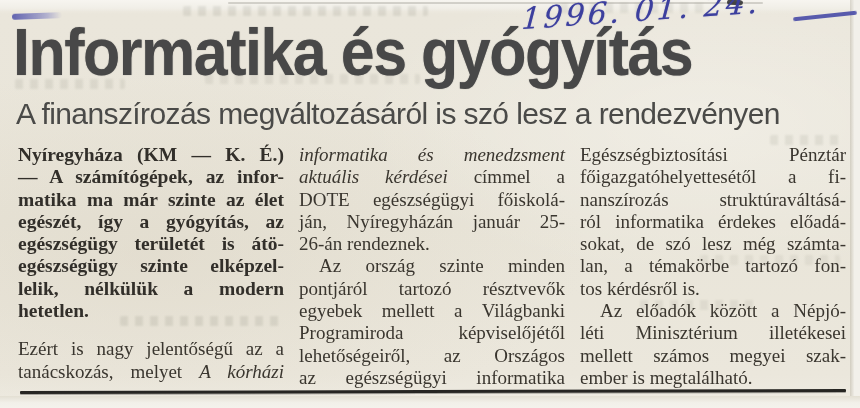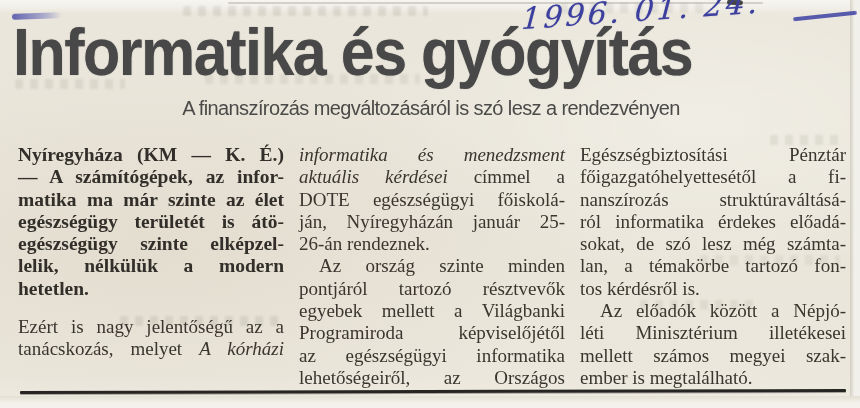--- a/index.html
+++ b/index.html
@@ -36,22 +36,22 @@
     transform:rotate(-4deg) skewX(-8deg);transform-origin:left top;
     text-shadow:0 0 1px rgba(60,63,158,.5);}
 
   .title{position:absolute;left:13px;top:20px;width:845px;margin:0;
     font-family:"Liberation Sans","DejaVu Sans",sans-serif;
     font-weight:800;font-size:61px;line-height:1;letter-spacing:-1.5px;
     color:#484848;transform:scaleY(1.08);transform-origin:left top;
     text-shadow:0 0 1px rgba(70,70,70,.6);white-space:nowrap;}
   .subtitle{position:absolute;left:16px;top:97px;width:830px;margin:0;
     font-family:"Liberation Sans","DejaVu Sans",sans-serif;
-    font-weight:400;font-size:20px;letter-spacing:-0.6px;
-    color:#4a4a48;white-space:nowrap;text-align:center;}
+    font-weight:400;font-size:30px;letter-spacing:-0.6px;
+    color:#4a4a48;white-space:nowrap;}
 
   .columns{position:absolute;left:18px;top:144px;width:828px;display:flex;gap:15px;}
   .col{flex:1;min-width:0;}
   .line{height:22.3px;line-height:22.3px;font-size:19px;color:#3a362f;
     text-align:justify;text-align-last:justify;}
   .line.lead{font-weight:bold;font-size:19.5px;color:#322f2a;}
   .line.end{text-align-last:left;}
   .line.indent{text-indent:20px;}
   .line .i{font-style:italic;}
   .pgap{height:16px;}
@@ -84,40 +84,41 @@
   <div class="mark-right"></div>
 
   <h1 class="title">Informatika és gyógyítás</h1>
   <h2 class="subtitle">A finanszírozás megváltozásáról is szó lesz a rendezvényen</h2>
 
   <div class="columns">
     <div class="col colbody">
         <div class="line lead">Nyíregyháza (KM — K. É.)</div>
         <div class="line lead">— A számítógépek, az infor-</div>
         <div class="line lead">matika ma már szinte az élet</div>
+        <div class="line lead">egészét, így a gyógyítás, az</div>
         <div class="line lead">egészségügy területét is átö-</div>
         <div class="line lead">egészségügy szinte elképzel-</div>
         <div class="line lead">lelik, nélkülük a modern</div>
         <div class="line lead end">hetetlen.</div>
         <div class="pgap"></div>
         <div class="line">Ezért is nagy jelentőségű az a</div>
         <div class="line"><span>tanácskozás, melyet </span><span class="i">A kórházi</span></div>
       </div>
     <div class="col colbody">
         <div class="line"><span class="i">informatika és menedzsment</span></div>
         <div class="line"><span class="i">aktuális kérdései</span><span> címmel a</span></div>
         <div class="line">DOTE egészségügyi főiskolá-</div>
         <div class="line">ján, Nyíregyházán január 25-</div>
         <div class="line end">26-án rendeznek.</div>
         <div class="line indent">Az ország szinte minden</div>
         <div class="line">pontjáról tartozó résztvevők</div>
         <div class="line">egyebek mellett a Világbanki</div>
         <div class="line">Programiroda képviselőjétől</div>
+        <div class="line">lehetőségeiről, az Országos</div>
         <div class="line">az egészségügyi informatika</div>
-        <div class="line">lehetőségeiről, az Országos</div>
       </div>
     <div class="col colbody">
         <div class="line">Egészségbiztosítási Pénztár</div>
         <div class="line">főigazgatóhelyettesétől a fi-</div>
         <div class="line">nanszírozás struktúraváltásá-</div>
         <div class="line">ról informatika érdekes előadá-</div>
         <div class="line">sokat, de szó lesz még számta-</div>
         <div class="line">lan, a témakörbe tartozó fon-</div>
         <div class="line end">tos kérdésről is.</div>
         <div class="line indent">Az előadók között a Népjó-</div>

